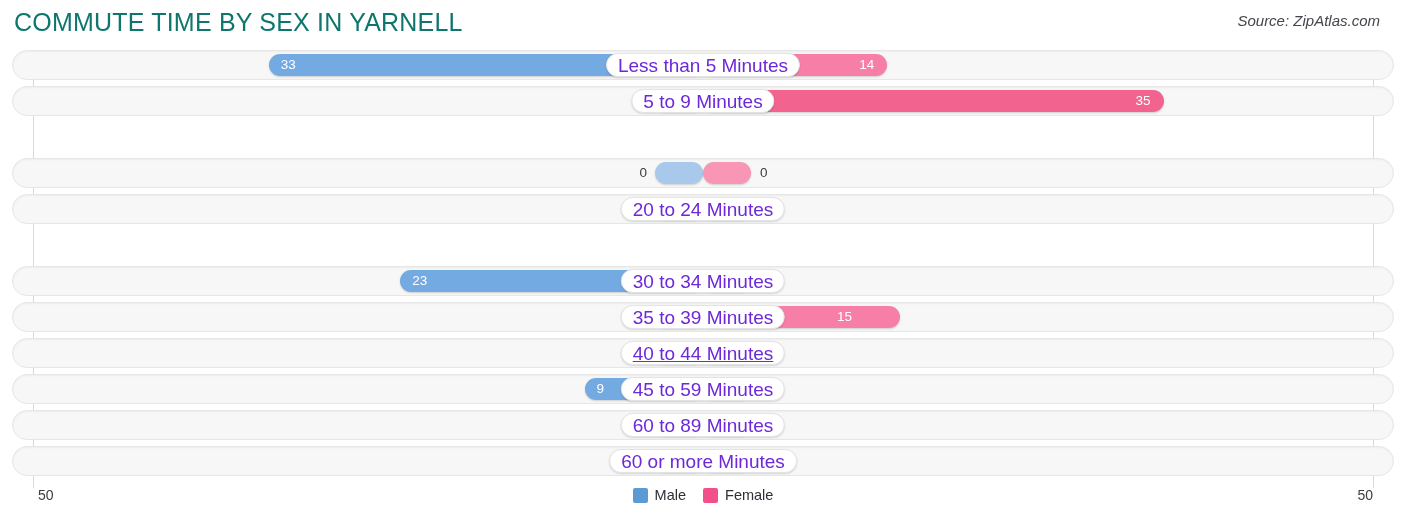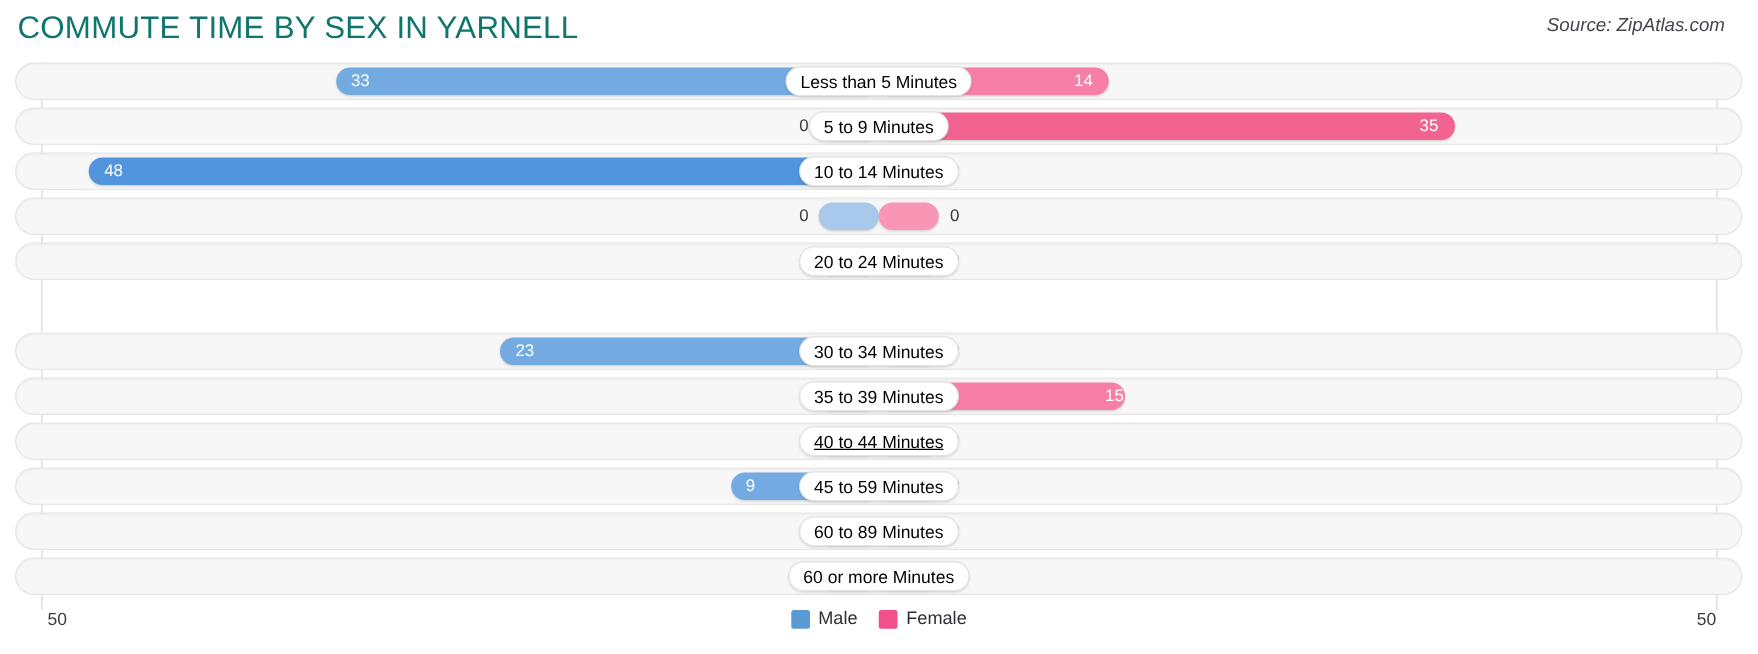--- a/index.html
+++ b/index.html
@@ -82,22 +82,22 @@
   .val.inside { color: #ffffff; }
 
   .catlabel {
     position: absolute;
     top: 3px;
     height: 24px;
     line-height: 23px;
     background: #ffffff;
     border: 1px solid #e3e3e3;
     border-radius: 12px;
-    font-size: 14px;
-    color: #000000;
+    font-size: 19px;
+    color: #6d28d9;
     text-align: center;
     white-space: nowrap;
     padding: 0 11px;
     box-shadow: 0 1px 2px rgba(0,0,0,.14);
     transform: translateX(-50%);
   }
 
   
   #axis-left, #axis-right {
     position: absolute;
@@ -141,28 +141,20 @@
         <div class="catlabel" style="left: 691px;">Less than 5 Minutes</div>
       </div>
       <div class="row" style="top: 36px;">
         <div class="track"></div>
         <div class="bar male" style="left: 643px; width: 48px; background: rgb(168, 200, 236);"></div>
         <div class="val" style="left: 621px; width: 14px; text-align: right;">0</div>
         <div class="bar female" style="left: 691px; width: 460.6px; background: rgb(242, 100, 143);"></div>
         <div class="val inside" style="left: 1123.6px;">35</div>
         <div class="catlabel" style="left: 691px;">5 to 9 Minutes</div>
       </div>
-      <div class="row" style="top: 72px;">
-        <div class="track"></div>
-        <div class="bar male" style="left: 59.32px; width: 631.68px; background: rgb(82, 148, 221);"></div>
-        <div class="val inside" style="left: 71.32px;">48</div>
-        <div class="bar female" style="left: 691px; width: 48px; background: rgb(249, 149, 181);"></div>
-        <div class="val" style="left: 748px;">0</div>
-        <div class="catlabel" style="left: 691px;">10 to 14 Minutes</div>
-      </div>
       <div class="row" style="top: 108px;">
         <div class="track"></div>
         <div class="bar male" style="left: 643px; width: 48px; background: rgb(168, 200, 236);"></div>
         <div class="val" style="left: 621px; width: 14px; text-align: right;">0</div>
         <div class="bar female" style="left: 691px; width: 48px; background: rgb(249, 149, 181);"></div>
         <div class="val" style="left: 748px;">0</div>
       </div>
       <div class="row" style="top: 144px;">
         <div class="track"></div>
         <div class="bar male" style="left: 643px; width: 48px; background: rgb(168, 200, 236);"></div>
@@ -177,21 +169,21 @@
         <div class="val inside" style="left: 400.32px;">23</div>
         <div class="bar female" style="left: 691px; width: 48px; background: rgb(249, 149, 181);"></div>
         <div class="val" style="left: 748px;">0</div>
         <div class="catlabel" style="left: 691px;">30 to 34 Minutes</div>
       </div>
       <div class="row" style="top: 252px;">
         <div class="track"></div>
         <div class="bar male" style="left: 643px; width: 48px; background: rgb(168, 200, 236);"></div>
         <div class="val" style="left: 621px; width: 14px; text-align: right;">0</div>
         <div class="bar female" style="left: 691px; width: 197.4px; background: rgb(247, 127, 167);"></div>
-        <div class="val inside" style="left: 872px;">15</div>
+        <div class="val inside" style="left: 825px;">15</div>
         <div class="catlabel" style="left: 691px;">35 to 39 Minutes</div>
       </div>
       <div class="row" style="top: 288px;">
         <div class="track"></div>
         <div class="bar male" style="left: 643px; width: 48px; background: rgb(168, 200, 236);"></div>
         <div class="val" style="left: 621px; width: 14px; text-align: right;">0</div>
         <div class="bar female" style="left: 691px; width: 48px; background: rgb(249, 149, 181);"></div>
         <div class="val" style="left: 748px;">0</div>
         <div class="catlabel" style="left: 691px; text-decoration: underline;">40 to 44 Minutes</div>
       </div>

